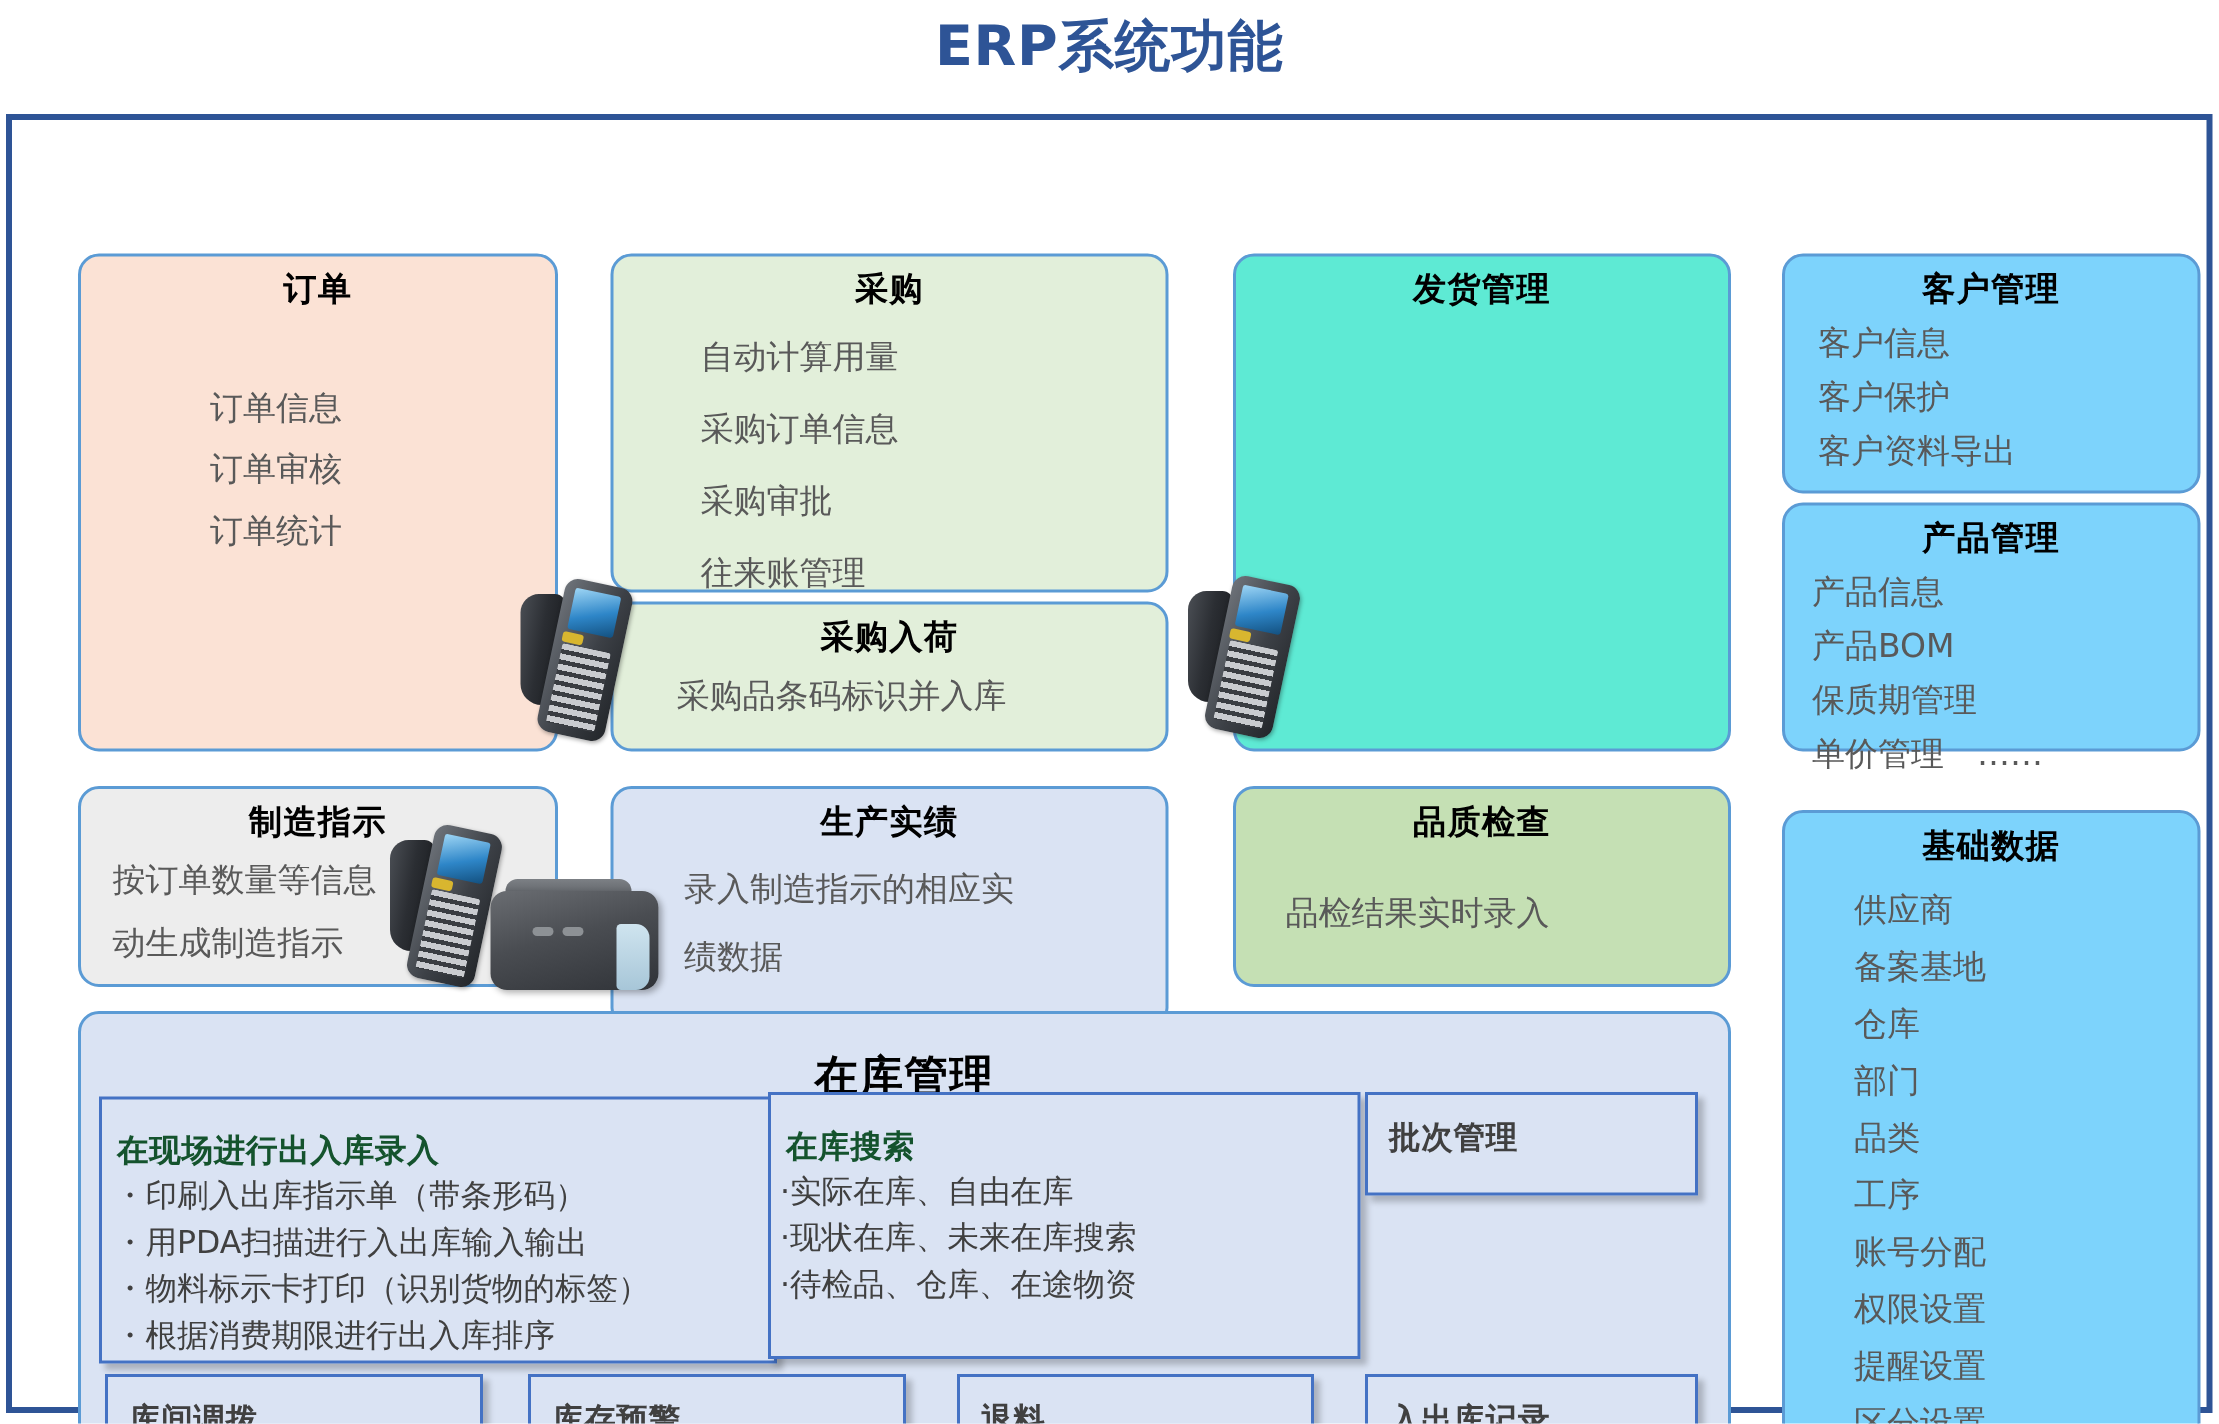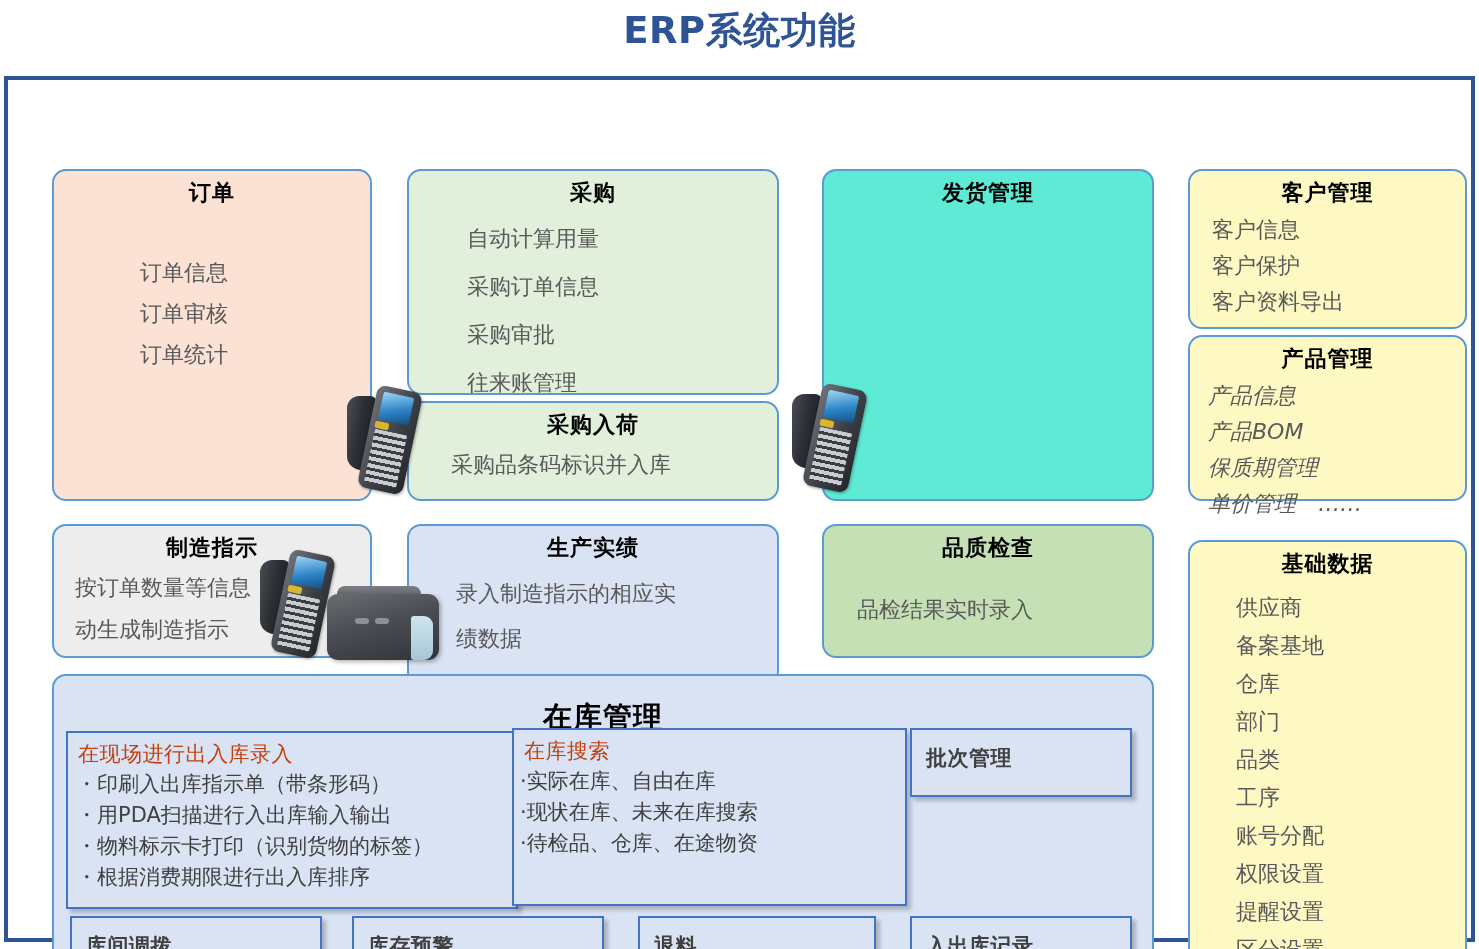--- a/index.html
+++ b/index.html
@@ -57,21 +57,21 @@
   .card-list {
     color: #595959;
     font-size: 22px;
   }
   .card-list div { white-space: pre; }
 
   
   .c-peach  { background: #fbe2d5; }
   .c-green  { background: #e2efda; }
   .c-gray   { background: #5eead4; }
-  .c-cream  { background: #fef9c3; }
+  .c-cream  { background: #7dd3fc; }
   .c-lgray  { background: #ededed; }
   .c-blue   { background: #dae3f3; }
   .c-green2 { background: #c5e0b4; }
 
   
   #card-order        { left: 44px;   top: 89px;  width: 320px; height: 332px; }
   #card-purchase     { left: 399px;  top: 89px;  width: 372px; height: 226px; }
   #card-receiving    { left: 399px;  top: 321px; width: 372px; height: 100px; }
   #card-shipping     { left: 814px;  top: 89px;  width: 332px; height: 332px; }
   #card-customer     { left: 1180px; top: 89px;  width: 279px; height: 160px; }
@@ -81,44 +81,45 @@
   #card-production   { left: 399px;  top: 444px; width: 372px; height: 162px; }
   #card-quality      { left: 814px;  top: 444px; width: 332px; height: 134px; }
   #card-inventory    { left: 44px;   top: 594px; width: 1102px; height: 331px; }
 
   
   #card-order .card-list      { margin-top: 44px; padding-left: 86px; line-height: 41px; }
   #card-purchase .card-list   { margin-top: 7px;  padding-left: 58px; line-height: 48px; }
   #card-receiving .card-list  { margin-top: 4px;  padding-left: 42px; line-height: 42px; }
   #card-shipping .card-list   { margin-top: 48px; padding-left: 52px; line-height: 48px; }
   #card-customer .card-list   { margin-top: 4px;  padding-left: 22px; line-height: 36px; }
-  #card-product .card-list    { margin-top: 4px;  padding-left: 18px; line-height: 36px; font-style: italic; }
+  #card-product .card-list    { margin-top: 4px;  padding-left: 18px; line-height: 36px; }
   #card-basicdata .card-list  { margin-top: 10px; padding-left: 46px; line-height: 38px; }
   #card-mfgorder .card-desc   { margin-top: 4px;  padding-left: 21px; line-height: 42px; }
   #card-production .card-desc { margin-top: 8px;  padding-left: 47px; line-height: 45px; }
   #card-quality .card-desc    { margin-top: 26px; padding-left: 33px; line-height: 42px; }
   .card-desc { color: #595959; font-size: 22px; }
   .card-desc div { white-space: pre; }
 
   #card-inventory .card-title { font-size: 29px; padding-top: 22px; }
 
   
   .panel {
     position: absolute;
     box-sizing: border-box;
     background: #dae3f3;
     border: 2px solid #4472c4;
     box-shadow: 4px 4px 4px rgba(0,0,0,0.22);
   }
   .panel-heading {
-    font-weight: normal;
-    color: #c2410c;
+    font-weight: bold;
+    color: #14532d;
     font-size: 21px;
     padding: 7px 0 1px 10px;
     letter-spacing: 0.5px;
+    margin-top: 13px;
   }
   .panel-lines {
     color: #404040;
     font-size: 21px;
     padding-left: 8px;
     line-height: 30px;
   }
   .panel-lines div { white-space: pre; }
   .panel-label {
     font-weight: bold;

